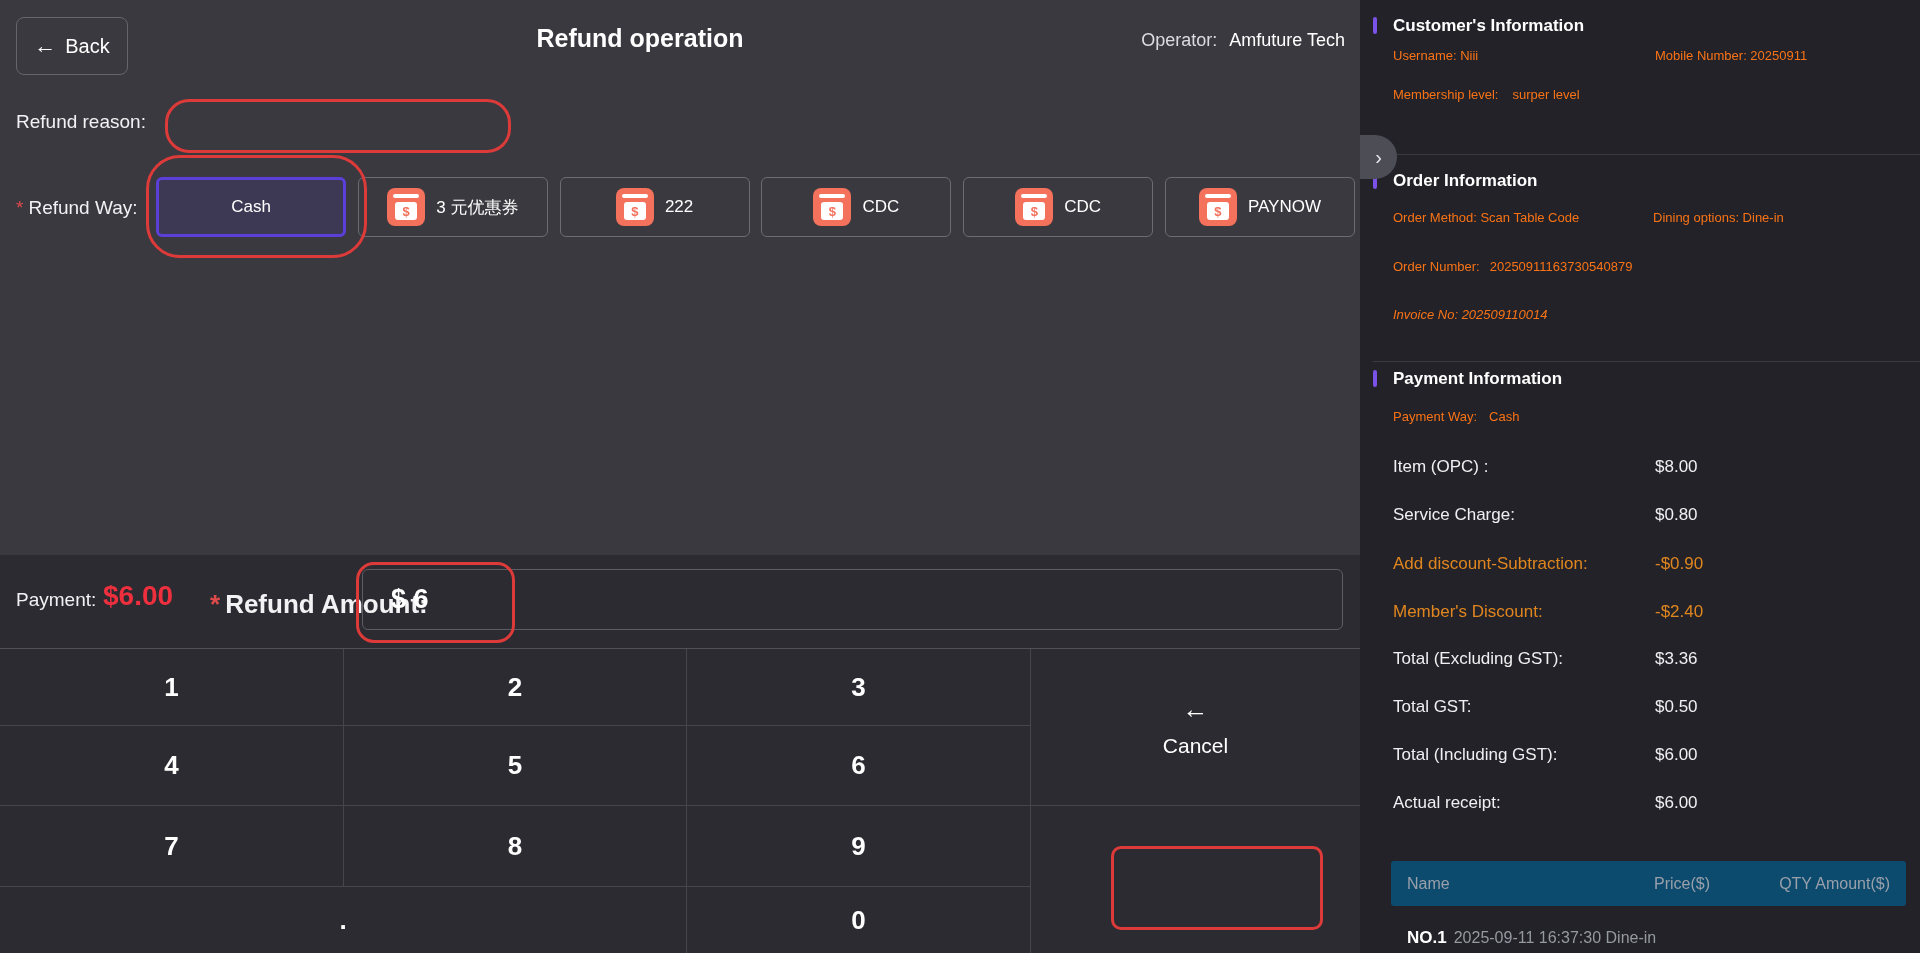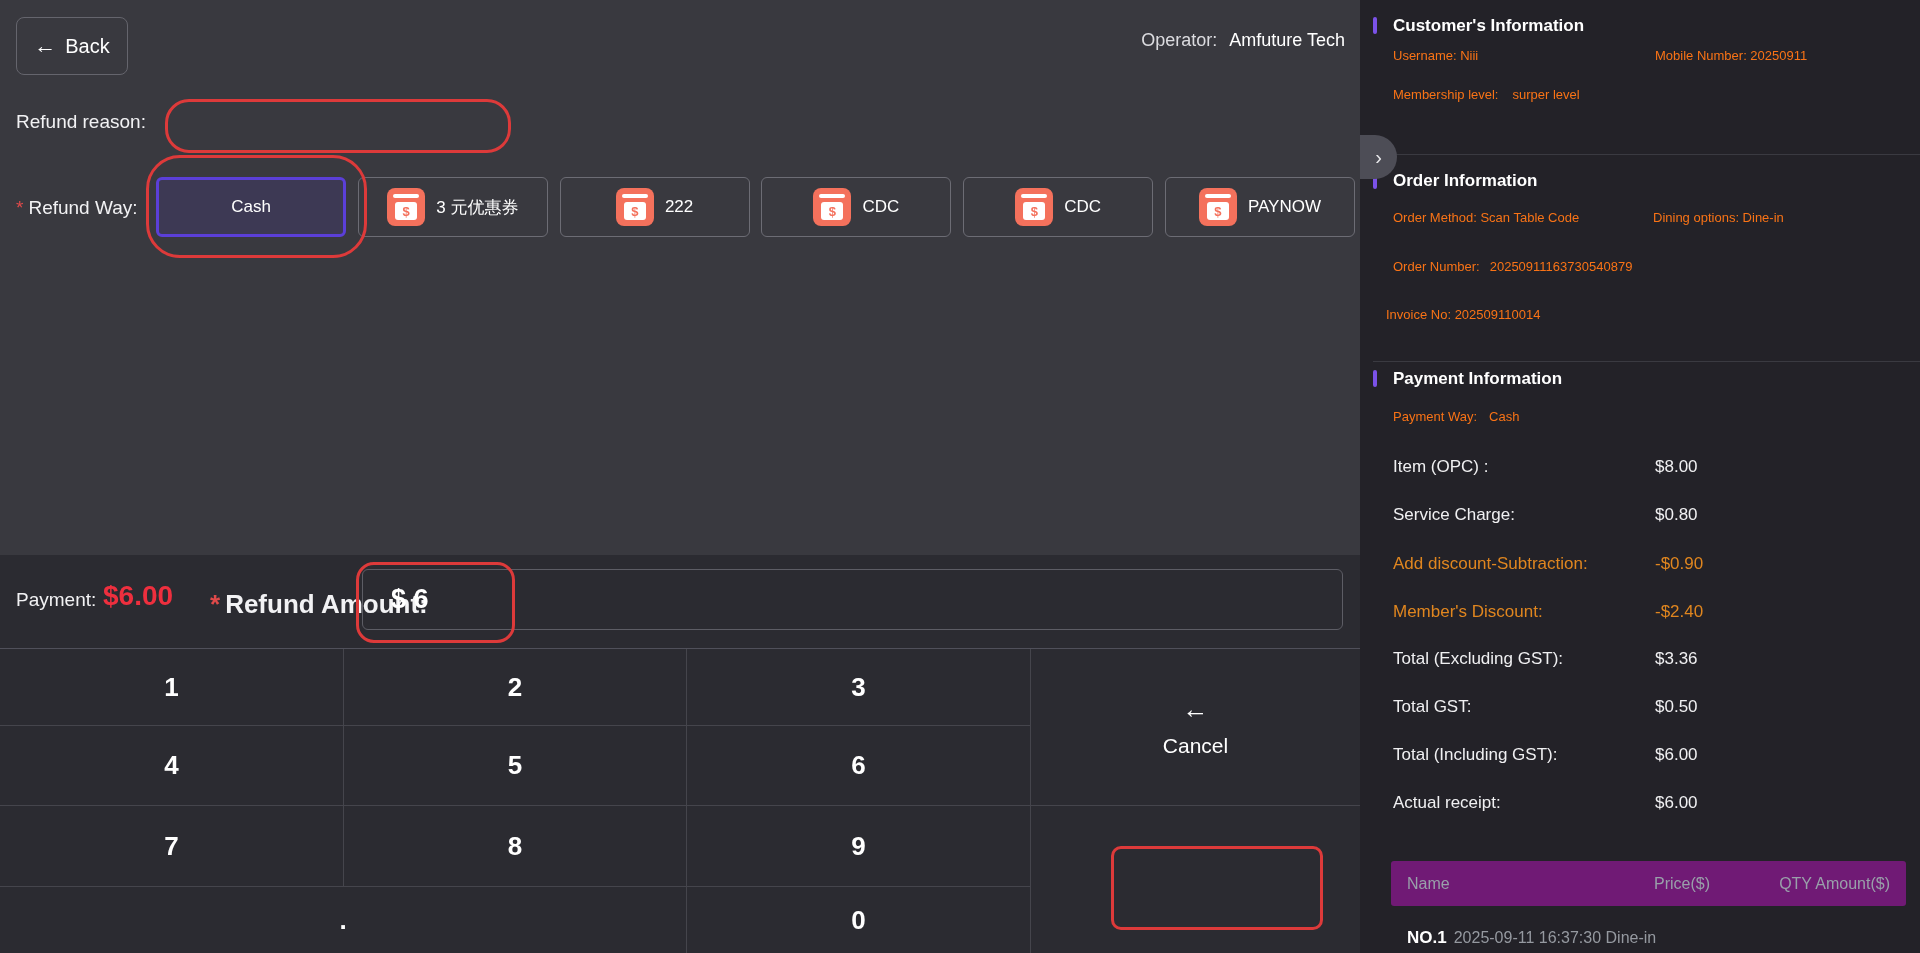--- a/index.html
+++ b/index.html
@@ -70,37 +70,37 @@
   .t-customer{top:16px;}.t-order{top:171px;}.t-payment{top:369px;}
   .sb{position:absolute;font-size:13px;color:#f97316;white-space:nowrap;}
   .l-username{left:33px;top:48px;}
   .l-mobile{left:295px;top:48px;}
   .l-membership{left:33px;top:87px;}
   .l-membership .val{margin-left:14px;}
   .l-method{left:33px;top:210px;}
   .l-dining{left:293px;top:210px;}
   .l-ordernum{left:33px;top:259px;}
   .l-ordernum .val{margin-left:10px;}
-  .l-invoice{left:26px;top:307px;}
+  .l-invoice{left:33px;top:307px;font-style:italic;}
   .l-payway{left:33px;top:409px;}
   .l-payway .val{margin-left:12px;}
   .sep{position:absolute;left:13px;right:0;border-top:1px solid #3a3a41;}
   .sep1{top:154px;}.sep2{top:361px;}
   .expand-tab{position:absolute;left:0;top:135px;width:37px;height:44px;background:#4d4d56;
     border-radius:0 22px 22px 0;display:flex;align-items:center;justify-content:center;cursor:pointer;z-index:5;}
   .expand-tab span{color:#e9e9ec;font-size:20px;line-height:1;}
   .pinfo-row{position:absolute;left:33px;right:14px;font-size:17px;color:#f0f0f2;}
   .pinfo-row .pl{position:absolute;left:0;white-space:nowrap;}
   .pinfo-row .pv{position:absolute;left:262px;white-space:nowrap;}
   .pr0{top:457px}.pr1{top:505px}.pr2{top:554px}.pr3{top:602px}
   .pr4{top:649px}.pr5{top:697px}.pr6{top:745px}.pr7{top:793px}
   .orange .pl,.orange .pv{color:#e0861f;}
 
   .order-table{position:absolute;left:31px;top:861px;width:515px;}
-  .ot-head{height:45px;background:#701a75;border-radius:3px;display:flex;align-items:center;
+  .ot-head{height:45px;background:#0c4a6e;border-radius:3px;display:flex;align-items:center;
     padding:0 16px;box-sizing:border-box;color:#99a0aa;font-size:16px;}
   .c-name{flex:1;}
   .c-price{width:115px;text-align:right;}
   .c-qty{width:180px;text-align:right;}
   .ot-row{padding:22px 16px 0 16px;font-size:16px;color:#9599a0;cursor:pointer;}
   .ot-row .no{font-size:17px;font-weight:bold;color:#fff;margin-right:7px;margin-top:19px;}
 
   
   .anno{position:absolute;border:3px solid #dd3a3a;pointer-events:none;z-index:50;}
   .anno-note{left:165px;top:99px;width:340px;height:48px;border-radius:24px;}
@@ -113,20 +113,21 @@
 
 <div class="app">
 
   <div class="main">
 
     <button class="back-btn">
       <span class="back-arrow">←</span>
       <span>Back</span>
     </button>
 
+    <div class="page-title">Refund operation</div>
 
     <div class="operator">
       <span class="op-label">Operator:</span><span class="op-value">Amfuture Tech</span>
     </div>
 
     <div class="reason-label">Refund reason:</div>
 
 
     <div class="way-label">
       <span class="req">*</span><span>Refund Way:</span>

